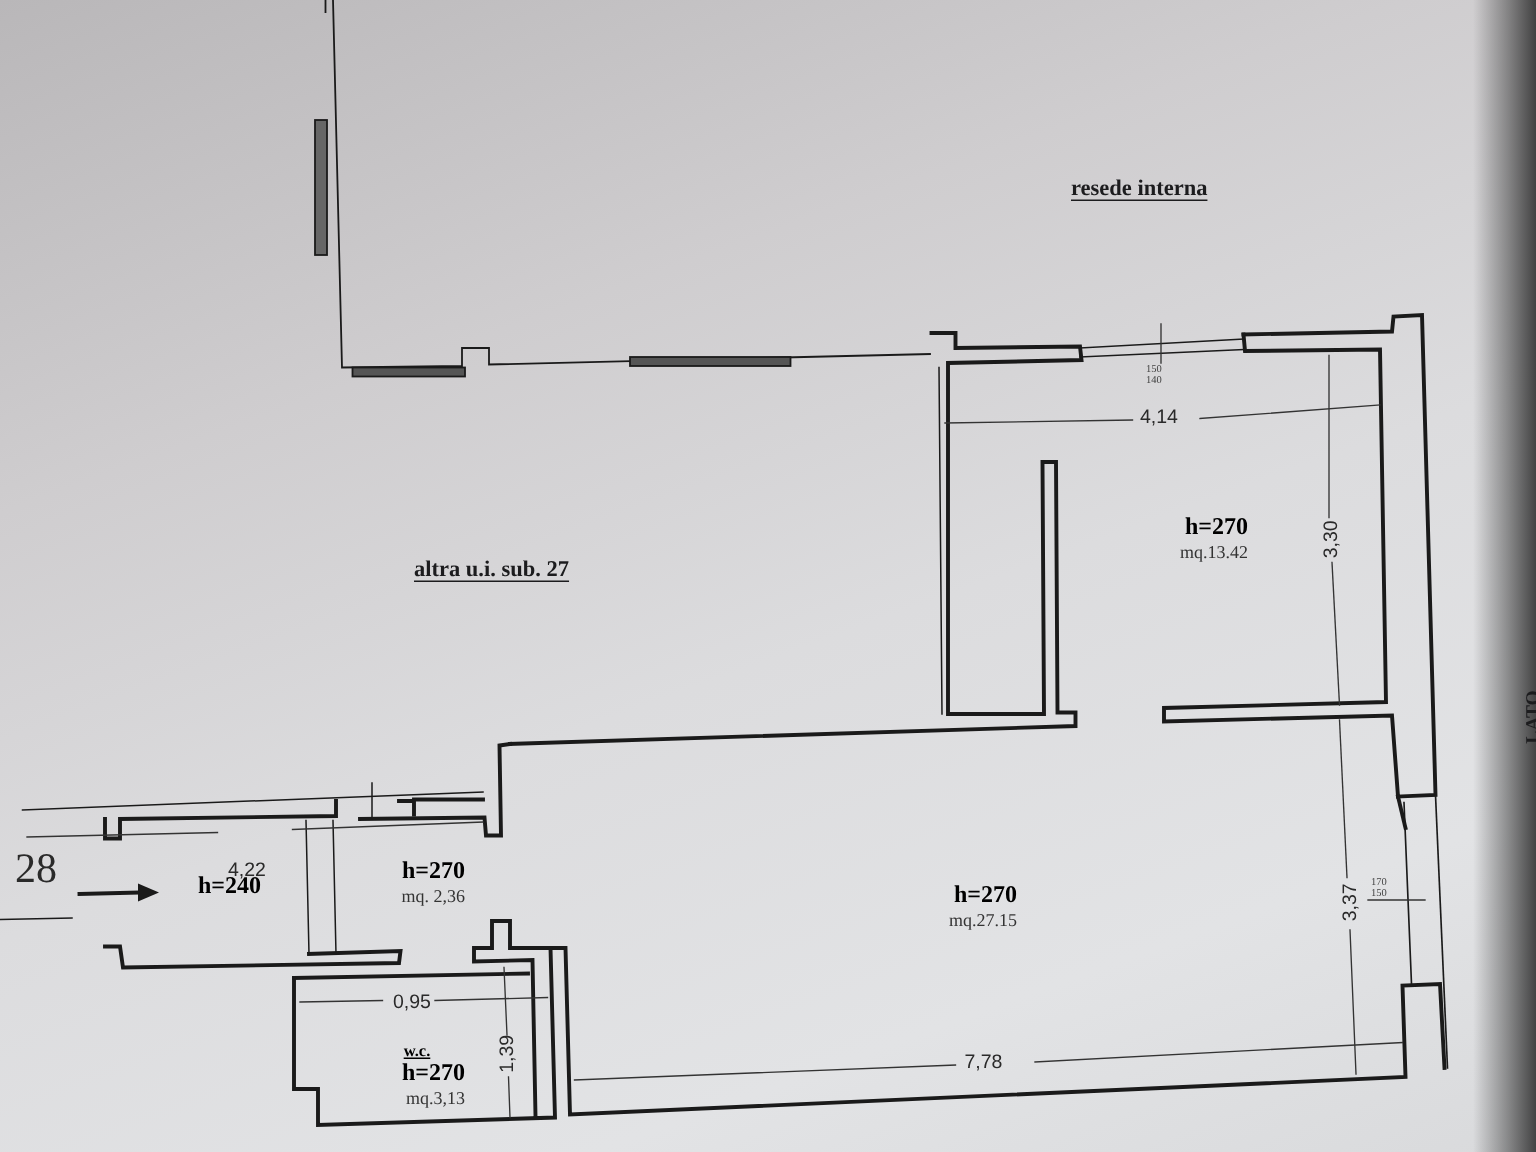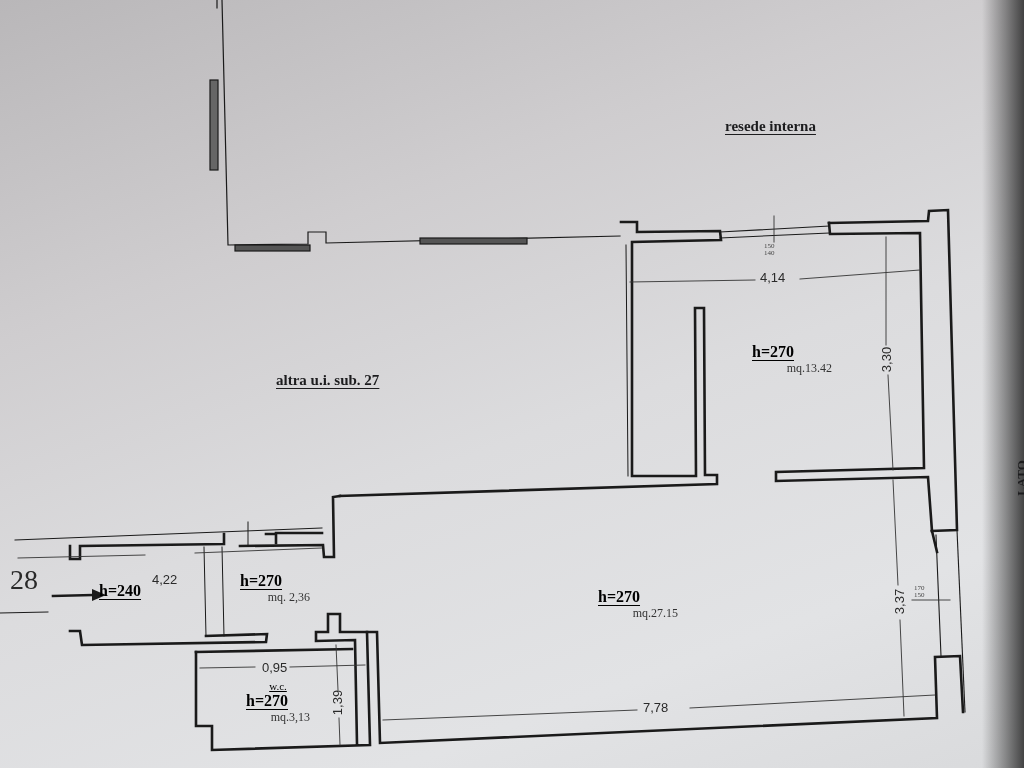--- a/index.html
+++ b/index.html
@@ -8,28 +8,28 @@
     background: linear-gradient(160deg, #b9b7b9 0%, #cfcdcf 30%, #dcdcde 55%, #e2e3e5 80%, #d9dadc 100%);
     font-family: "Liberation Serif", serif;
   }
   .edge-shadow {
     position: absolute; top: 0; right: 0; width: 42px; height: 768px;
     background: linear-gradient(90deg, rgba(60,60,60,0) 0%, rgba(70,70,70,0.55) 55%, rgba(40,40,40,0.85) 100%);
   }
   svg.plan { position: absolute; left: 0; top: 0; }
   .lbl { position: absolute; color: #1c1c1e; white-space: nowrap; }
   .zone-label { font-weight: bold; font-size: 15px; text-decoration: underline; text-underline-offset: 3px; }
-  .height { font-weight: bold; font-size: 16px; text-decoration: underline; text-underline-offset: 3px; text-align: left; }
+  .height { font-weight: bold; font-size: 16px; text-underline-offset: 3px; text-align: right; }
   .area { font-size: 12px; text-align: right; color: #333; }
   .dim { font-family: "Liberation Sans", sans-serif; font-size: 13px; color: #2a2a2a; background: transparent; }
   .dim-v { transform: rotate(-90deg); transform-origin: center center; }
   .small-frac { font-size: 7px; line-height: 7px; text-align: center; color: #444; }
   .unit-num { font-size: 28px; color: #2a2a2a; }
   .lato { font-weight: bold; font-size: 13px; transform: rotate(-90deg); transform-origin: center; }
-  .wc { font-weight: normal; font-size: 11px; text-decoration: underline; }
+  .wc { font-weight: bold; font-size: 11px; text-decoration: underline; margin-top: 15px; }
   .room-block { position: absolute; text-align: center; }
 </style>
 </head>
 <body>
 
 <div class="edge-shadow"></div>
 
 <svg class="plan" width="1024" height="768" viewBox="0 0 1024 768">
   <g stroke="#1a1a1a" fill="none" stroke-linecap="square">
 
@@ -101,21 +101,21 @@
       <line x1="912" y1="600" x2="950" y2="600"></line>
     </g>
 
     <g>
       <line x1="53" y1="596" x2="92" y2="595" stroke-width="2.6"></line>
       <polygon points="92,589 106,595 92,601" fill="#1a1a1a" stroke="none"></polygon>
     </g>
   </g>
 </svg>
 
-<div class="lbl zone-label" style="left:714px; top:118px;margin-left:11px;">resede interna</div>
+<div class="lbl zone-label" style="left:714px; top:118px;">resede interna</div>
 <div class="lbl zone-label" style="left:276px; top:372px;">altra u.i. sub. 27</div>
 <div class="lbl lato" style="left:1004px; top:470px;">LATO</div>
 
 <div class="lbl unit-num" style="left:10px; top:564px;">28</div>
 
 <div class="room-block" style="left:752px; top:343px; width:80px;">
   <div class="height">h=270</div>
   <div class="area">mq.13.42</div>
 </div>
 <div class="lbl dim" style="left:760px; top:270px;">4,14</div>
@@ -129,21 +129,21 @@
   <div class="height">h=270</div>
   <div class="area">mq.27.15</div>
 </div>
 <div class="lbl dim" style="left:643px; top:700px;">7,78</div>
 <div class="lbl dim dim-v" style="left:887px; top:594px;">3,37</div>
 <div class="lbl small-frac" style="left:914px; top:585px;">
   <div>170</div>
   <div>150</div>
 </div>
 
-<div class="room-block" style="left:99px; top:582px; width:64px;">
+<div class="room-block" style="left:110px; top:582px; width:64px;">
   <div class="height">h=240</div>
 </div>
 
 <div class="room-block" style="left:240px; top:572px; width:70px;">
   <div class="height">h=270</div>
   <div class="area">mq. 2,36</div>
 </div>
 <div class="lbl dim" style="left:152px; top:572px;">4,22</div>
 
 <div class="room-block" style="left:246px; top:680px; width:64px;">

